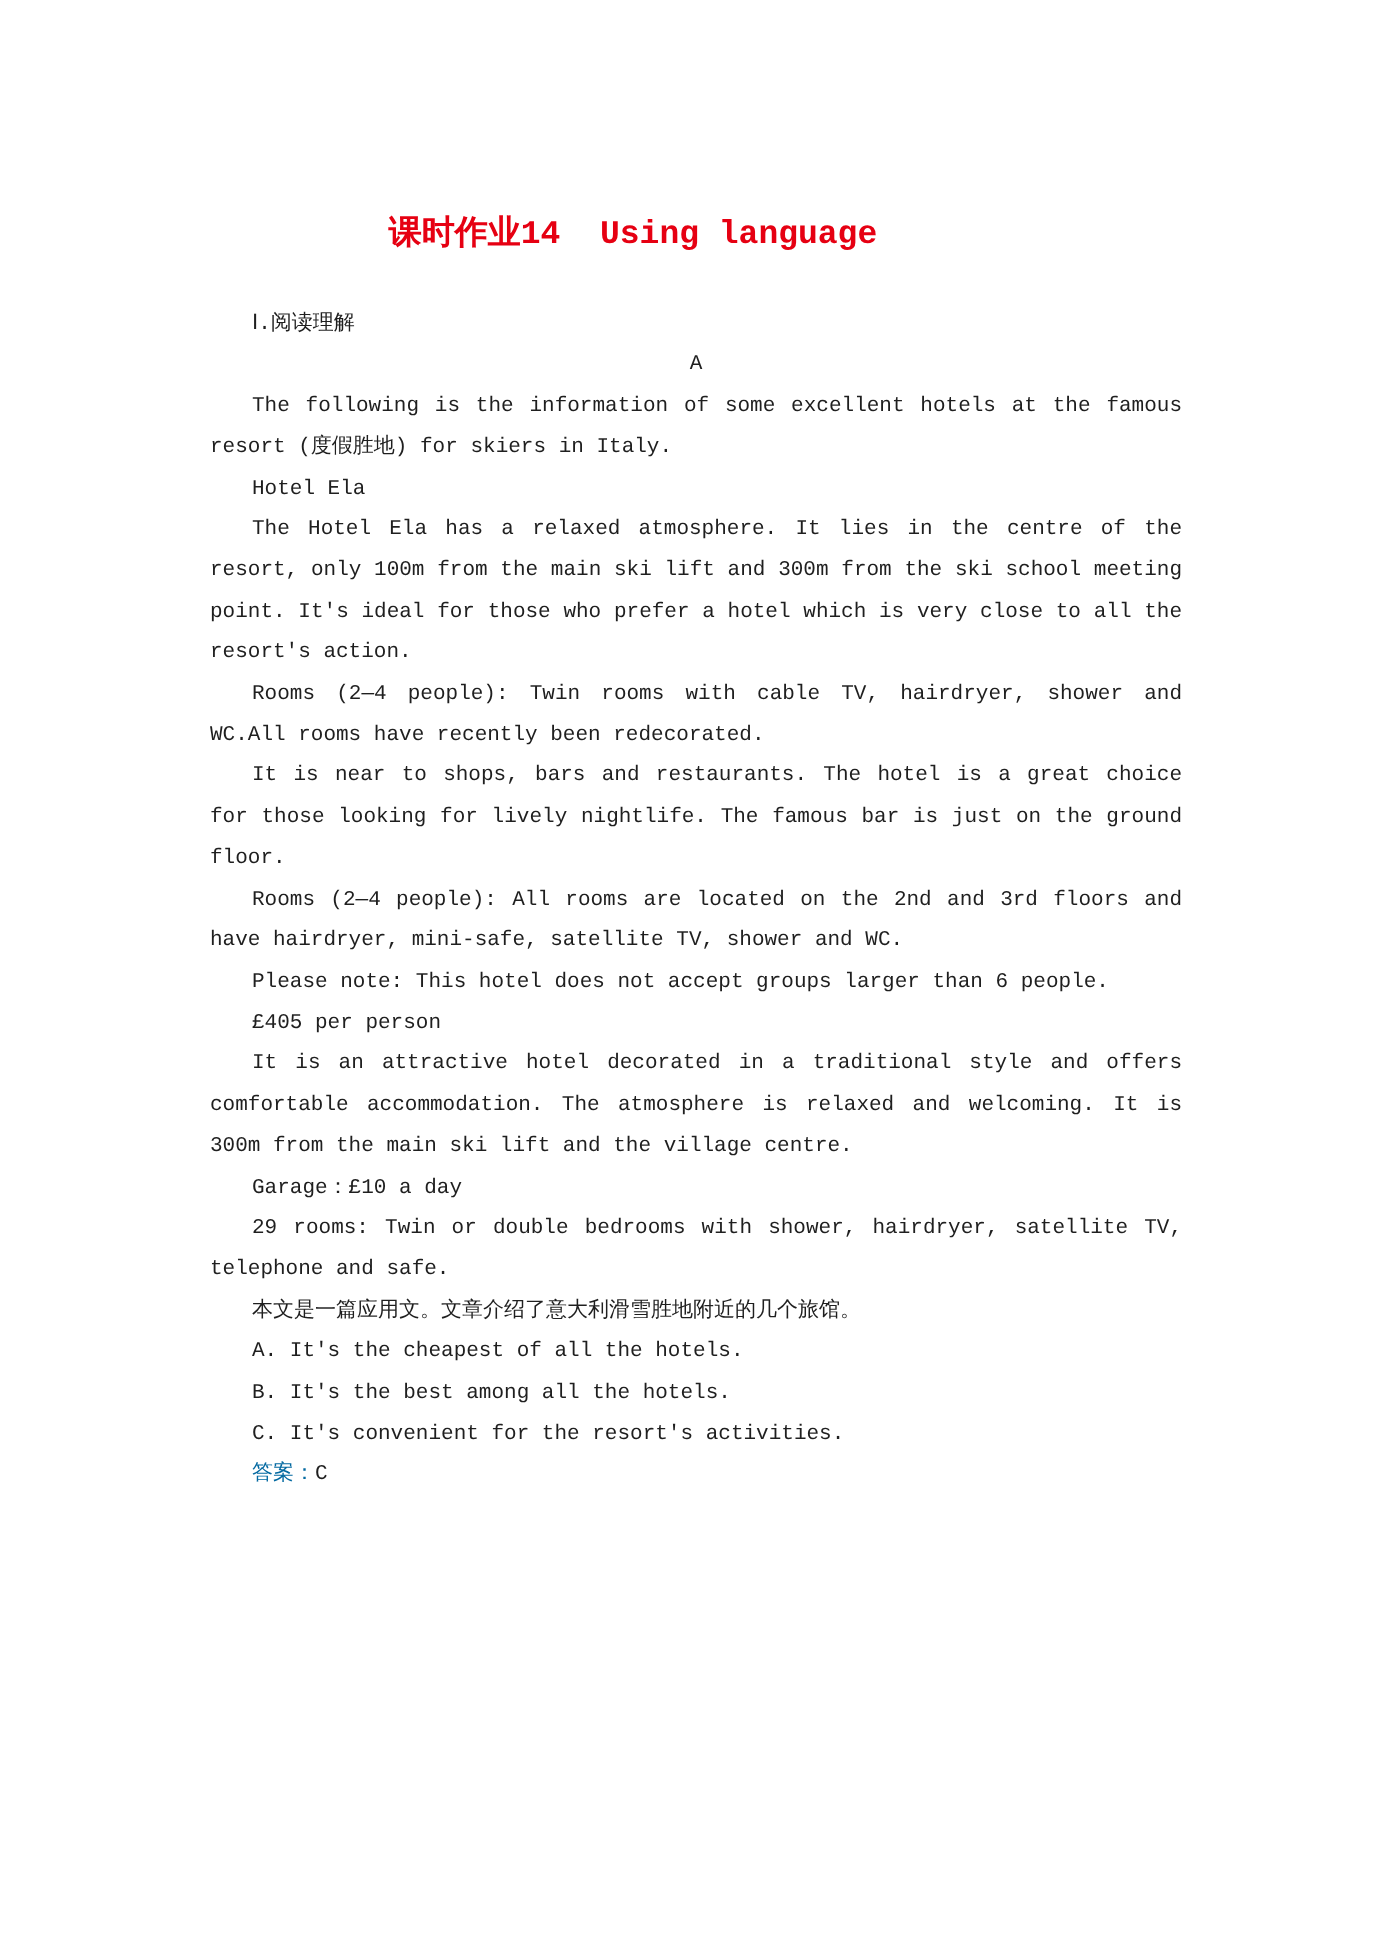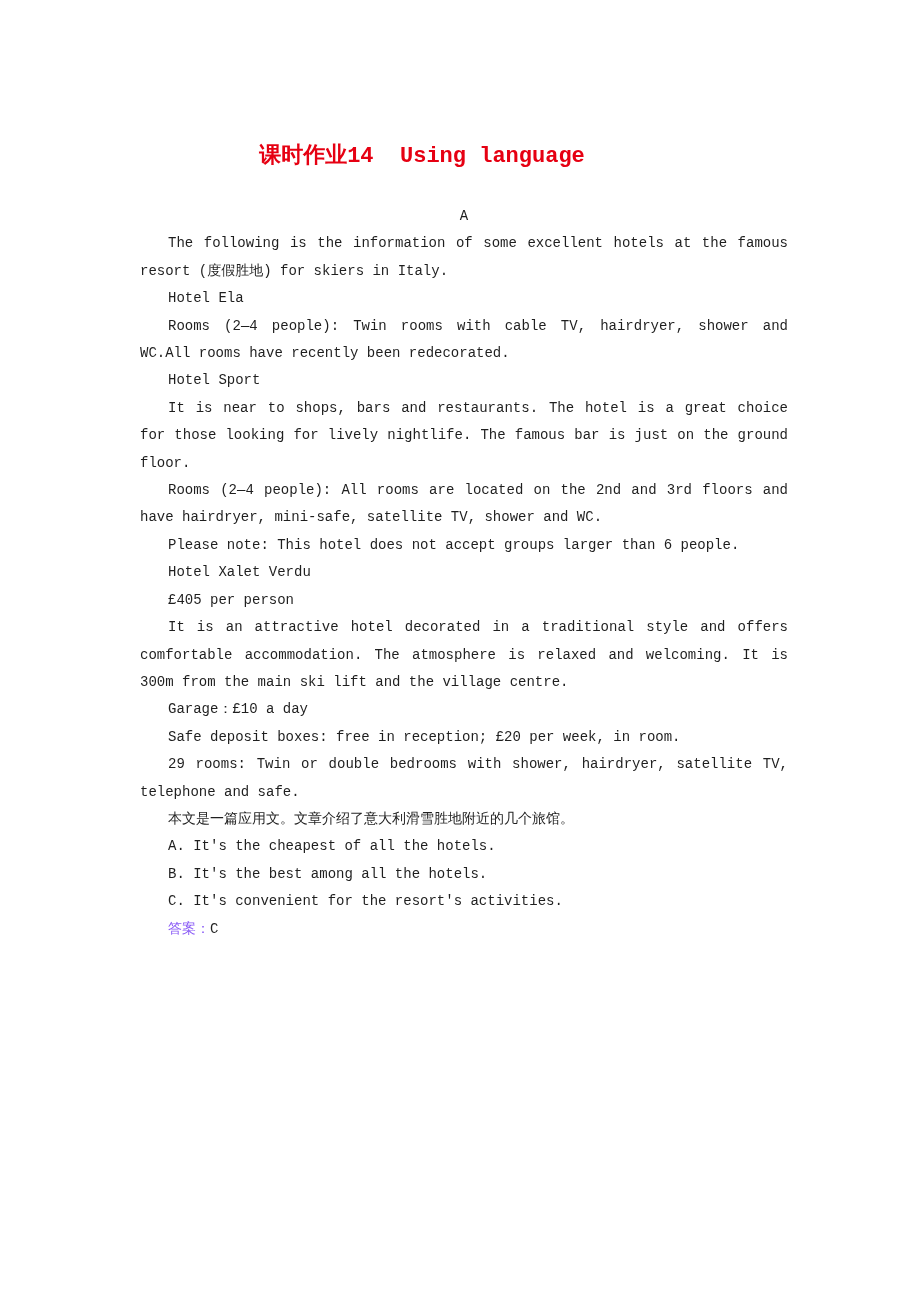--- a/index.html
+++ b/index.html
@@ -29,54 +29,53 @@
   }
   .doc-body { width: 648px; }
   .para {
     font-size: 14px;
     line-height: 27.4px;
     text-align: justify;
     white-space: normal;
   }
   .para.indent { text-indent: 2em; }
   .para.center { text-align: center; text-indent: 0; }
-  .red { color: #8b5cf6; }
+  .red { color: #0369a1; }
 </style>
 </head>
 <body>
 
 <div class="page">
 
   <h1 class="title">课时作业14  Using language</h1>
 
   <div class="doc-body">
 
+    <div class="para indent">Ⅰ.阅读理解</div>
 
     <div class="para center">A</div>
 
     <div class="para indent">The following is the information of some excellent hotels at the famous resort (度假胜地) for skiers in Italy.</div>
 
     <section>
       <div class="para indent">Hotel Ela</div>
+      <div class="para indent">The Hotel Ela has a relaxed atmosphere. It lies in the centre of the resort, only 100m from the main ski lift and 300m from the ski school meeting point. It's ideal for those who prefer a hotel which is very close to all the resort's action.</div>
       <div class="para indent">Rooms (2—4 people): Twin rooms with cable TV, hairdryer, shower and WC.All rooms have recently been redecorated.</div>
     </section>
 
     <section>
-      <div class="para indent">Hotel Sport</div>
       <div class="para indent">It is near to shops, bars and restaurants. The hotel is a great choice for those looking for lively nightlife. The famous bar is just on the ground floor.</div>
       <div class="para indent">Rooms (2—4 people): All rooms are located on the 2nd and 3rd floors and have hairdryer, mini-safe, satellite TV, shower and WC.</div>
       <div class="para indent">Please note: This hotel does not accept groups larger than 6 people.</div>
     </section>
 
     <section>
-      <div class="para indent">Hotel Xalet Verdu</div>
       <div class="para indent">£405 per person</div>
       <div class="para indent">It is an attractive hotel decorated in a traditional style and offers comfortable accommodation. The atmosphere is relaxed and welcoming. It is 300m from the main ski lift and the village centre.</div>
       <div class="para indent">Garage：£10 a day</div>
-      <div class="para indent">Safe deposit boxes: free in reception; £20 per week, in room.</div>
       <div class="para indent">29 rooms: Twin or double bedrooms with shower, hairdryer, satellite TV, telephone and safe.</div>
     </section>
 
     <div class="para indent">本文是一篇应用文。文章介绍了意大利滑雪胜地附近的几个旅馆。</div>
 
 
     <div class="para indent">A. It's the cheapest of all the hotels.</div>
     <div class="para indent">B. It's the best among all the hotels.</div>
     <div class="para indent">C. It's convenient for the resort's activities.</div>
 

